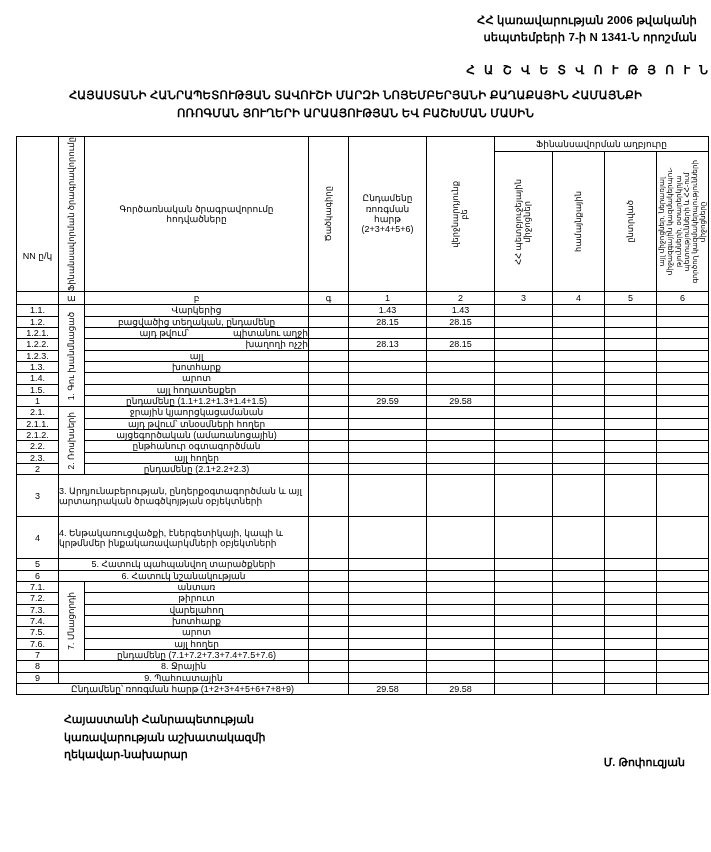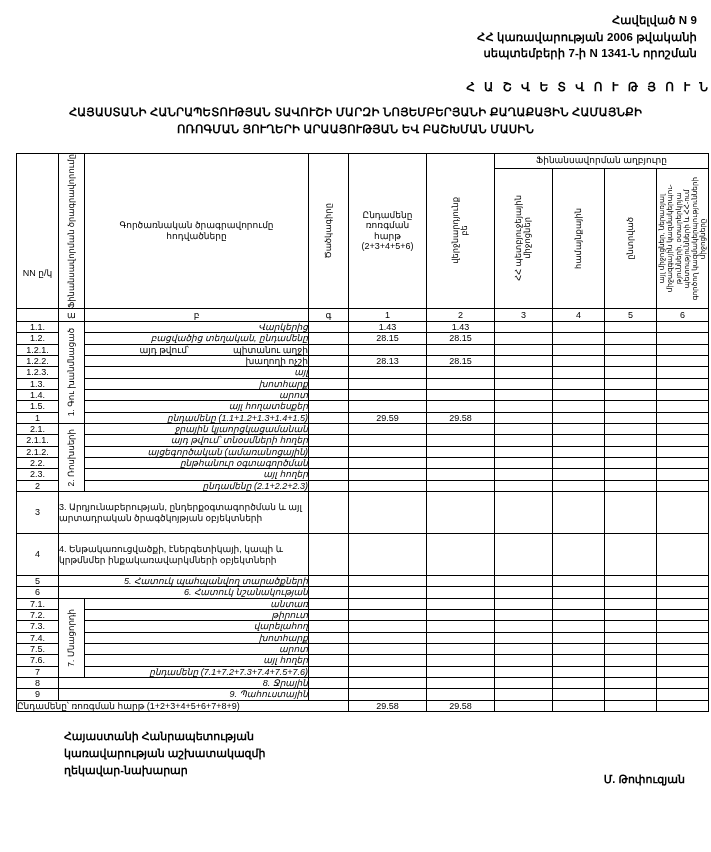--- a/index.html
+++ b/index.html
@@ -97,23 +97,22 @@
     writing-mode: vertical-rl;
     transform: rotate(180deg);
     font-size: 7.2px;
     line-height: 1.15;
     text-align: center;
     margin: 0 auto;
     max-height: 128px;
     white-space: normal;
   }
   .rowlabel {
-    text-align: right;
+    text-align: center;
     padding-left: 3px;
-    font-style: italic;
   }
   .num { text-align: center; }
   .letterrow td { text-align: center; font-size: 9px; height: 13px; }
   .grp-vert {
     writing-mode: vertical-rl;
     transform: rotate(180deg);
     font-size: 8.6px;
     margin: 0 auto;
     white-space: nowrap;
   }
@@ -156,21 +155,20 @@
     font-weight: bold;
     font-size: 11px;
   }
 </style>
 </head>
 <body>
 
 <div class="page">
 
   <div class="hdr-right">
-    <div>Հավելված N 9</div>
     <div>ՀՀ կառավարության 2006 թվականի</div>
     <div>սեպտեմբերի 7-ի  N 1341-Ն որոշման</div>
   </div>
 
   <div class="doc-title">Հ Ա Շ Վ Ե Տ Վ Ո Ւ Թ Յ Ո Ւ Ն</div>
 
   <div class="doc-subtitle">
     <div>ՀԱՅԱՍՏԱՆԻ ՀԱՆՐԱՊԵՏՈՒԹՅԱՆ ՏԱՎՈՒՇԻ ՄԱՐԶԻ ՆՈՅԵՄԲԵՐՅԱՆԻ ՔԱՂԱՔԱՅԻՆ ՀԱՄԱՅՆՔԻ</div>
     <div>ՈՌՈԳՄԱՆ ՅՈՒՂԵՐԻ ԱՐԱԱՅՈՒԹՅԱՆ ԵՎ ԲԱՇԽՄԱՆ ՄԱՍԻՆ</div>
   </div>
@@ -578,21 +576,21 @@
           <td></td>
           <td class="num"></td>
           <td class="num"></td>
           <td></td>
           <td></td>
           <td></td>
           <td></td>
         </tr>
 
         <tr class="final-row">
-          <td colspan="4" style="text-align:left">Ընդամենը՝ ռոռգման հարթ (1+2+3+4+5+6+7+8+9)</td>
+          <td colspan="4" style="text-align:center">Ընդամենը՝ ռոռգման հարթ (1+2+3+4+5+6+7+8+9)</td>
           <td class="num">29.58</td>
           <td class="num">29.58</td>
           <td></td>
           <td></td>
           <td></td>
           <td></td>
         </tr>
       </tbody>
     </table>
   </div>

